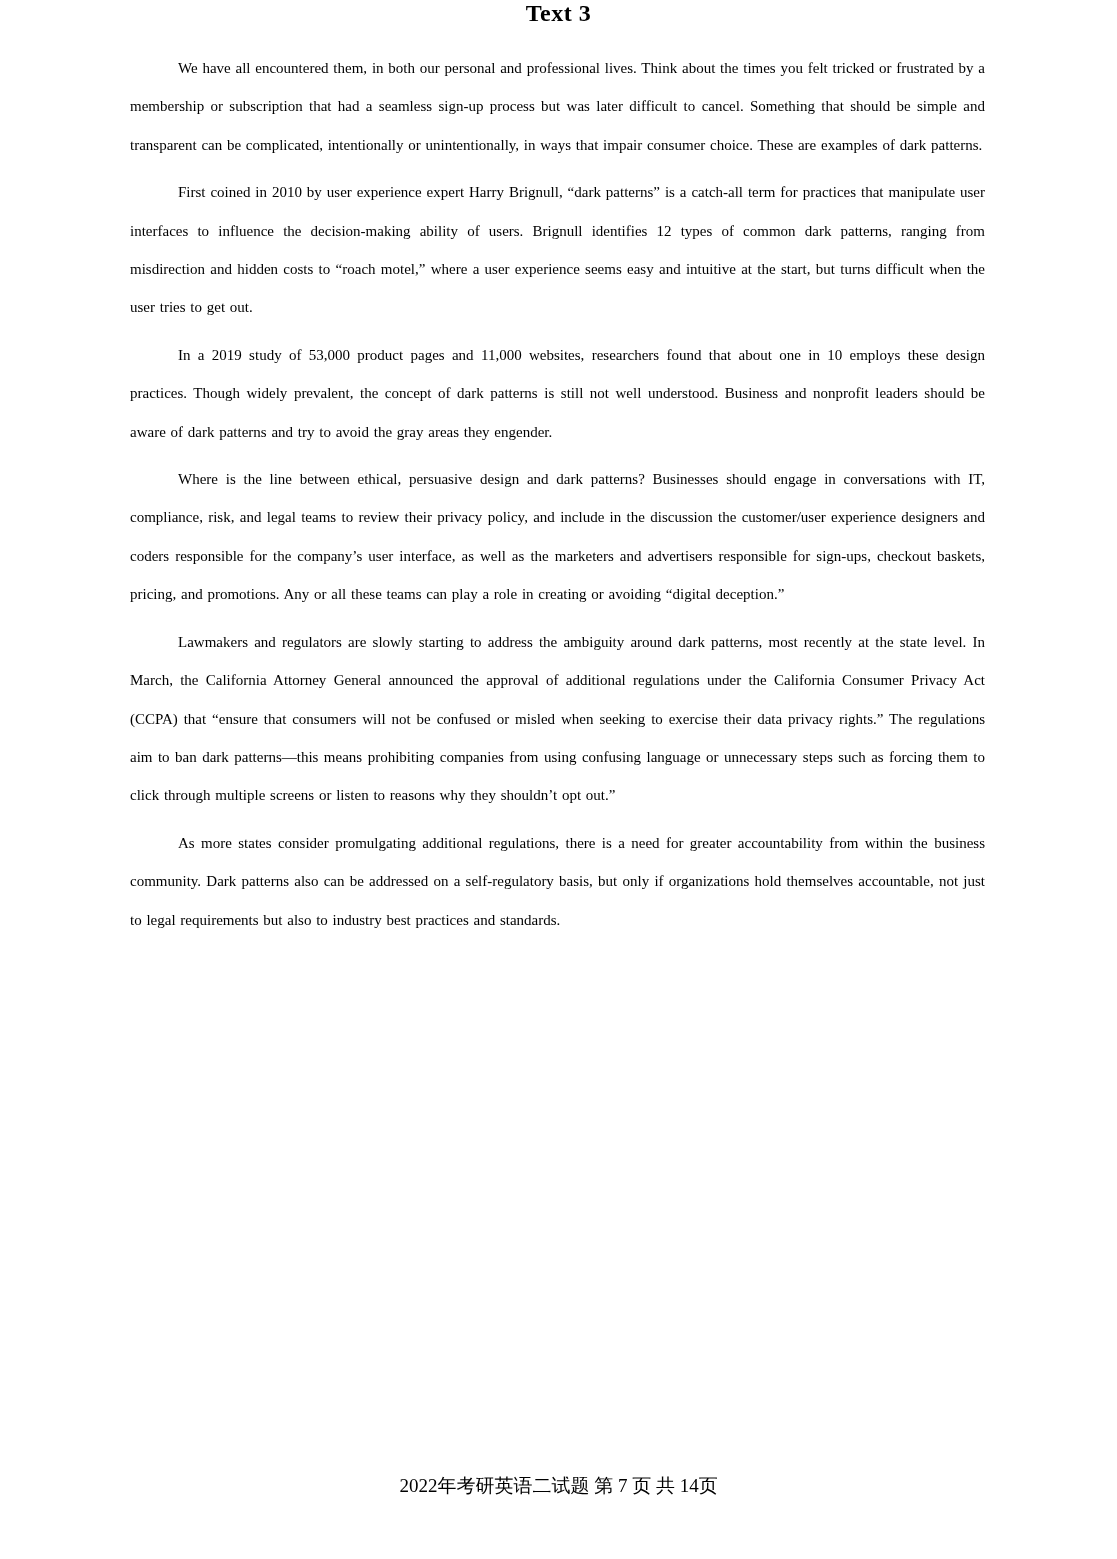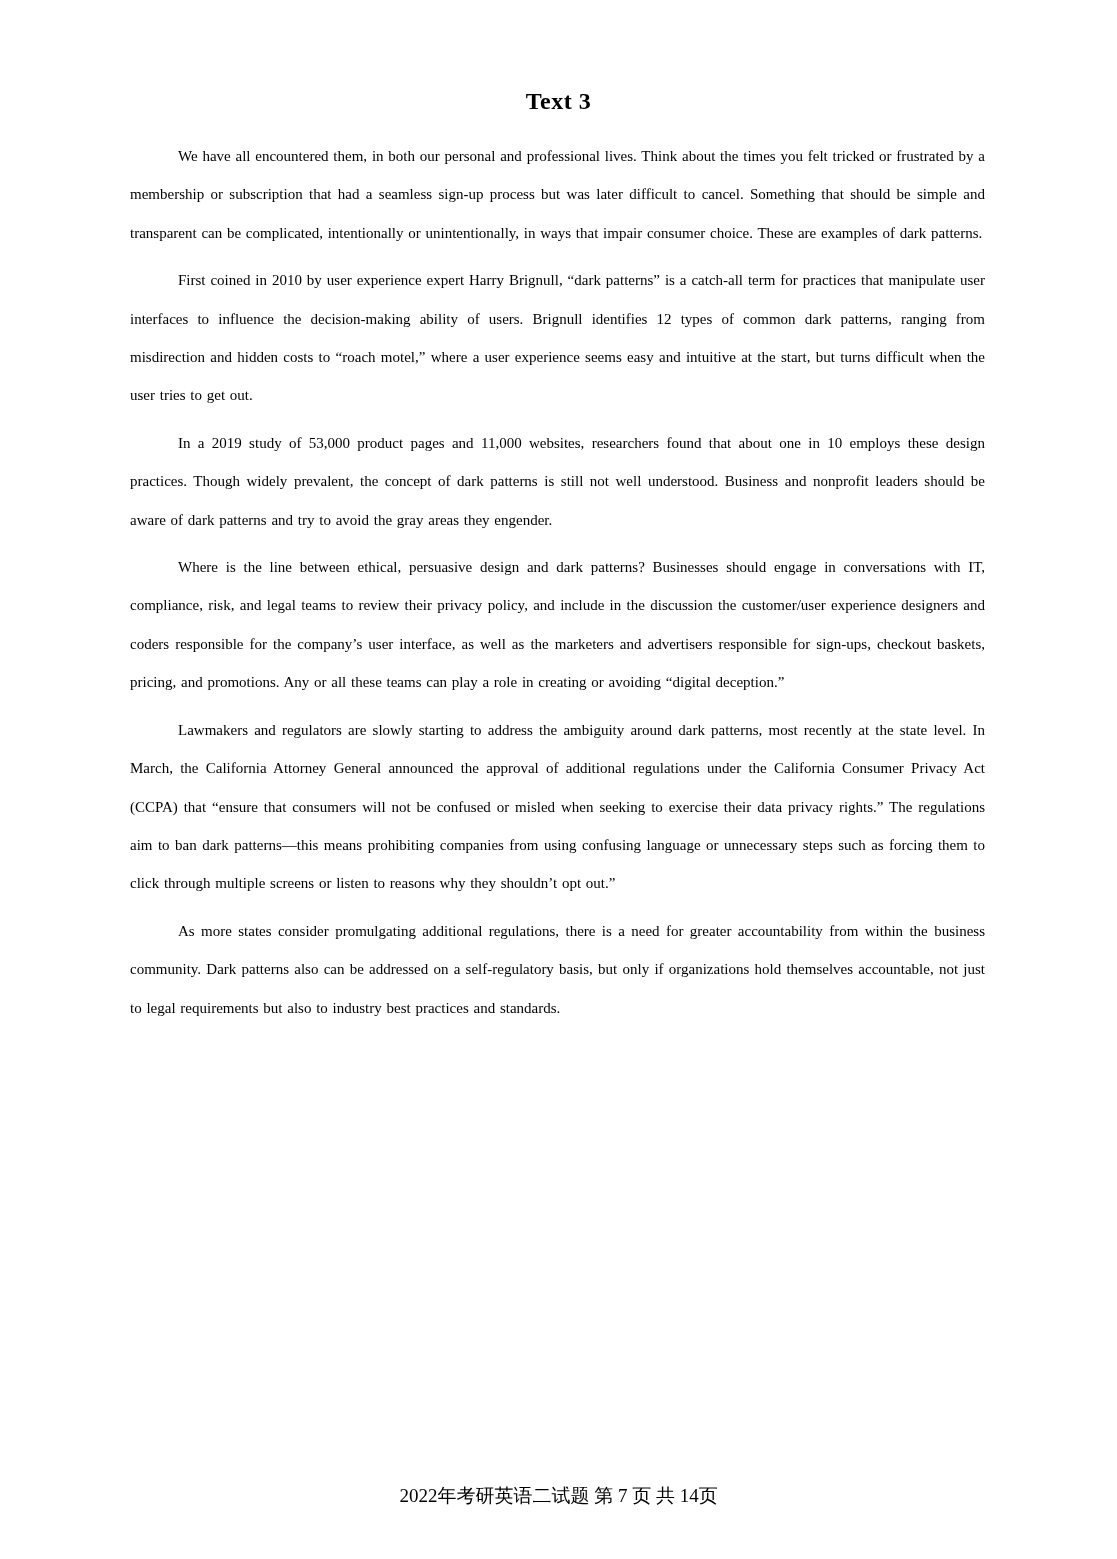--- a/index.html
+++ b/index.html
@@ -12,41 +12,40 @@
     width: 1117px;
     height: 1559px;
     margin: 0 auto;
     background: #ffffff;
     color: #000000;
     font-family: "Liberation Serif", "DejaVu Serif", serif;
     overflow: hidden;
   }
   .title {
     margin: 0;
-    padding-top: 88px;
     text-align: center;
     font-size: 24px;
     font-weight: bold;
     letter-spacing: 0.5px;
   }
   .body {
     padding: 22px 132px 0 130px;
   }
   .para {
     margin: 0 0 9px 0;
     font-size: 15px;
     line-height: 38.4px;
     text-align: justify;
     text-indent: 48px;
     word-spacing: 1px;
   }
   .footer {
     position: absolute;
     left: 0;
-    bottom: 50px;
+    bottom: 60px;
     width: 100%;
     text-align: center;
     font-size: 19px;
     font-family: "Liberation Serif", "DejaVu Serif", serif;
   }
 </style>
 </head>
 <body>
 
 <div class="page">

